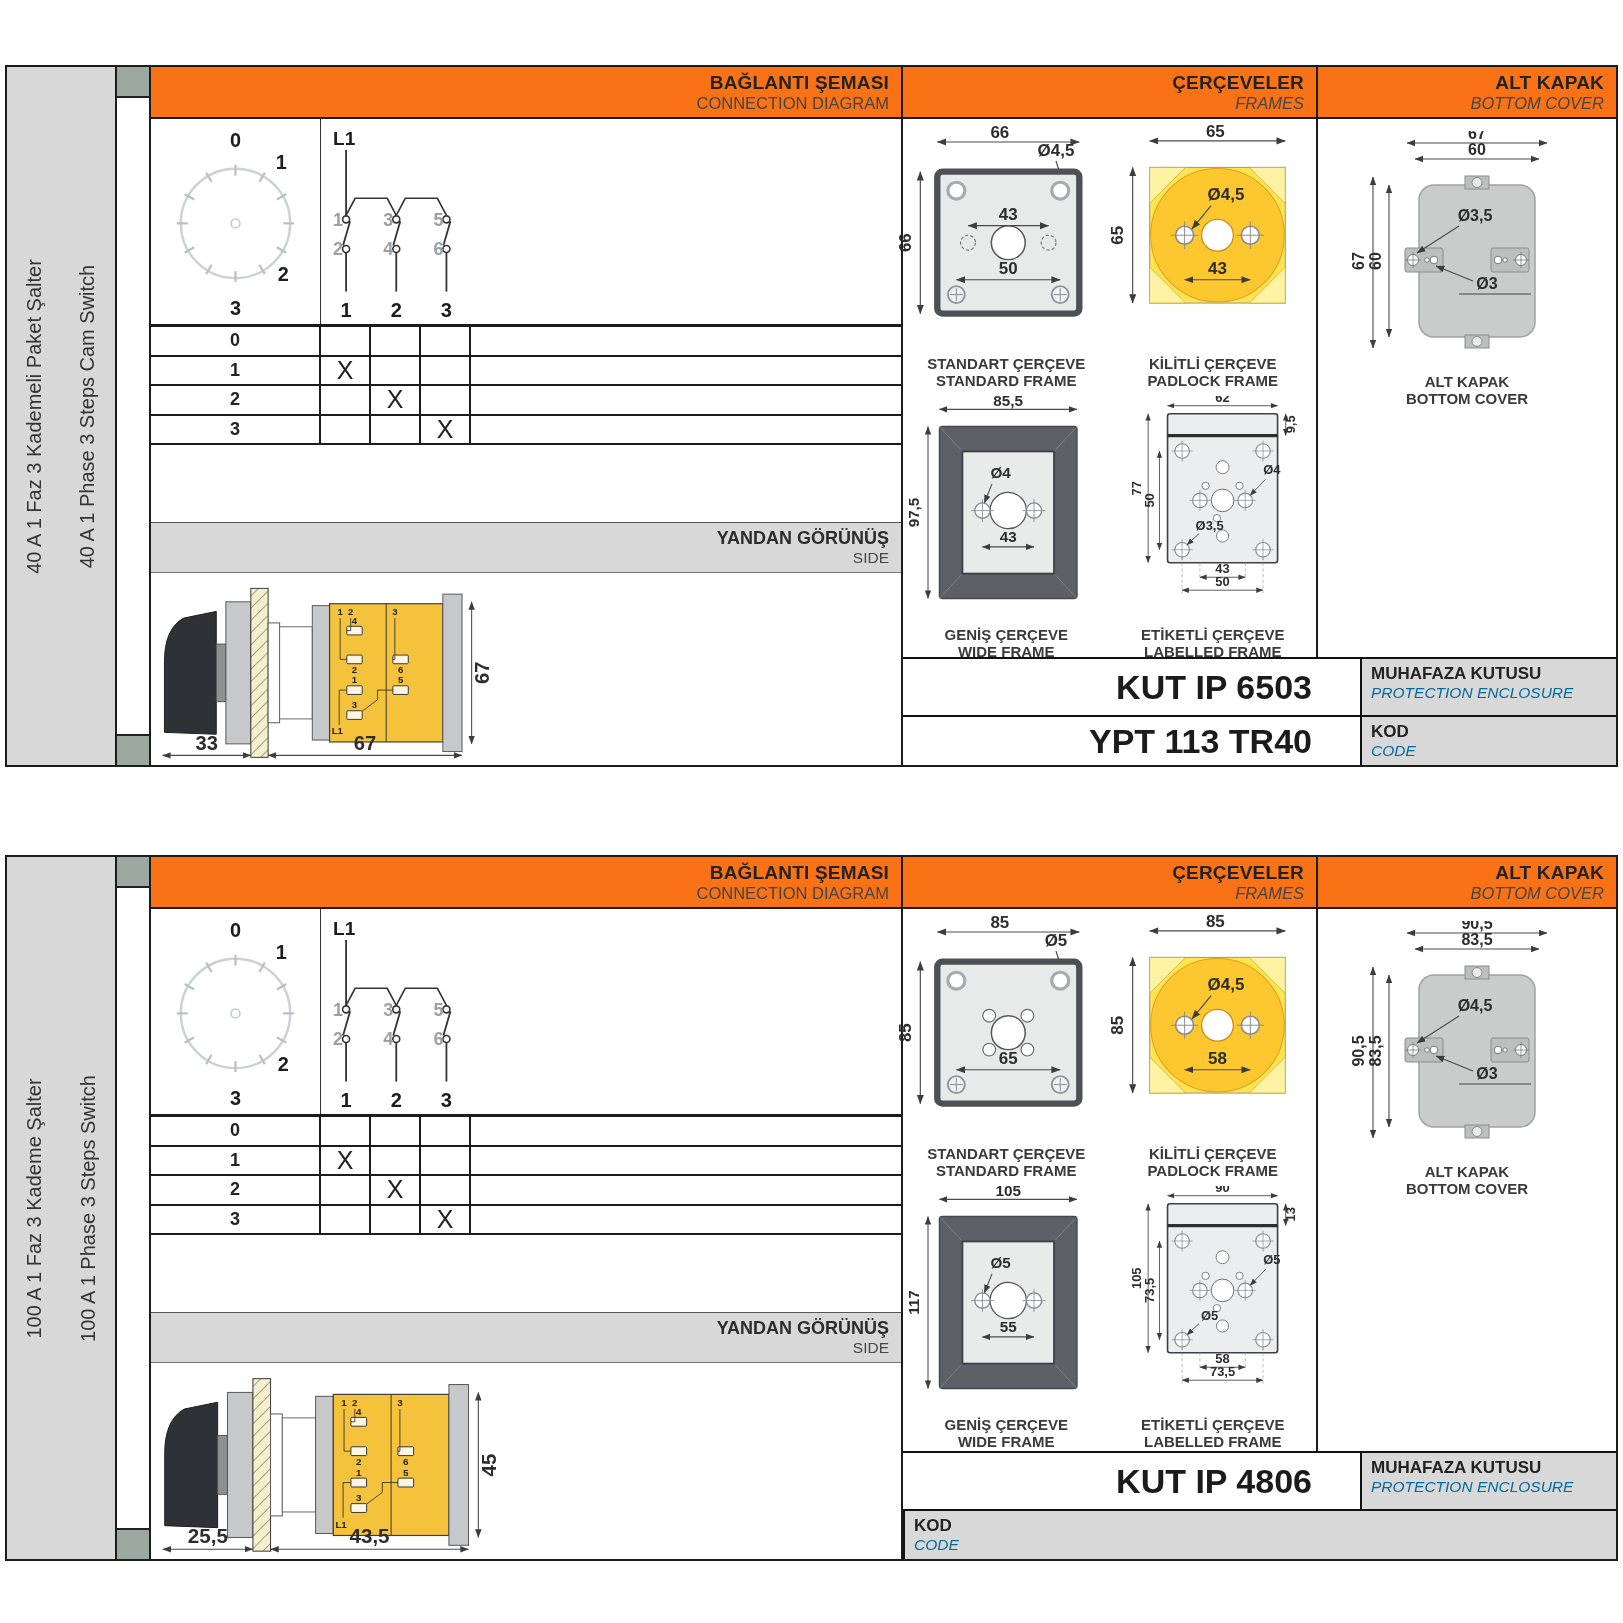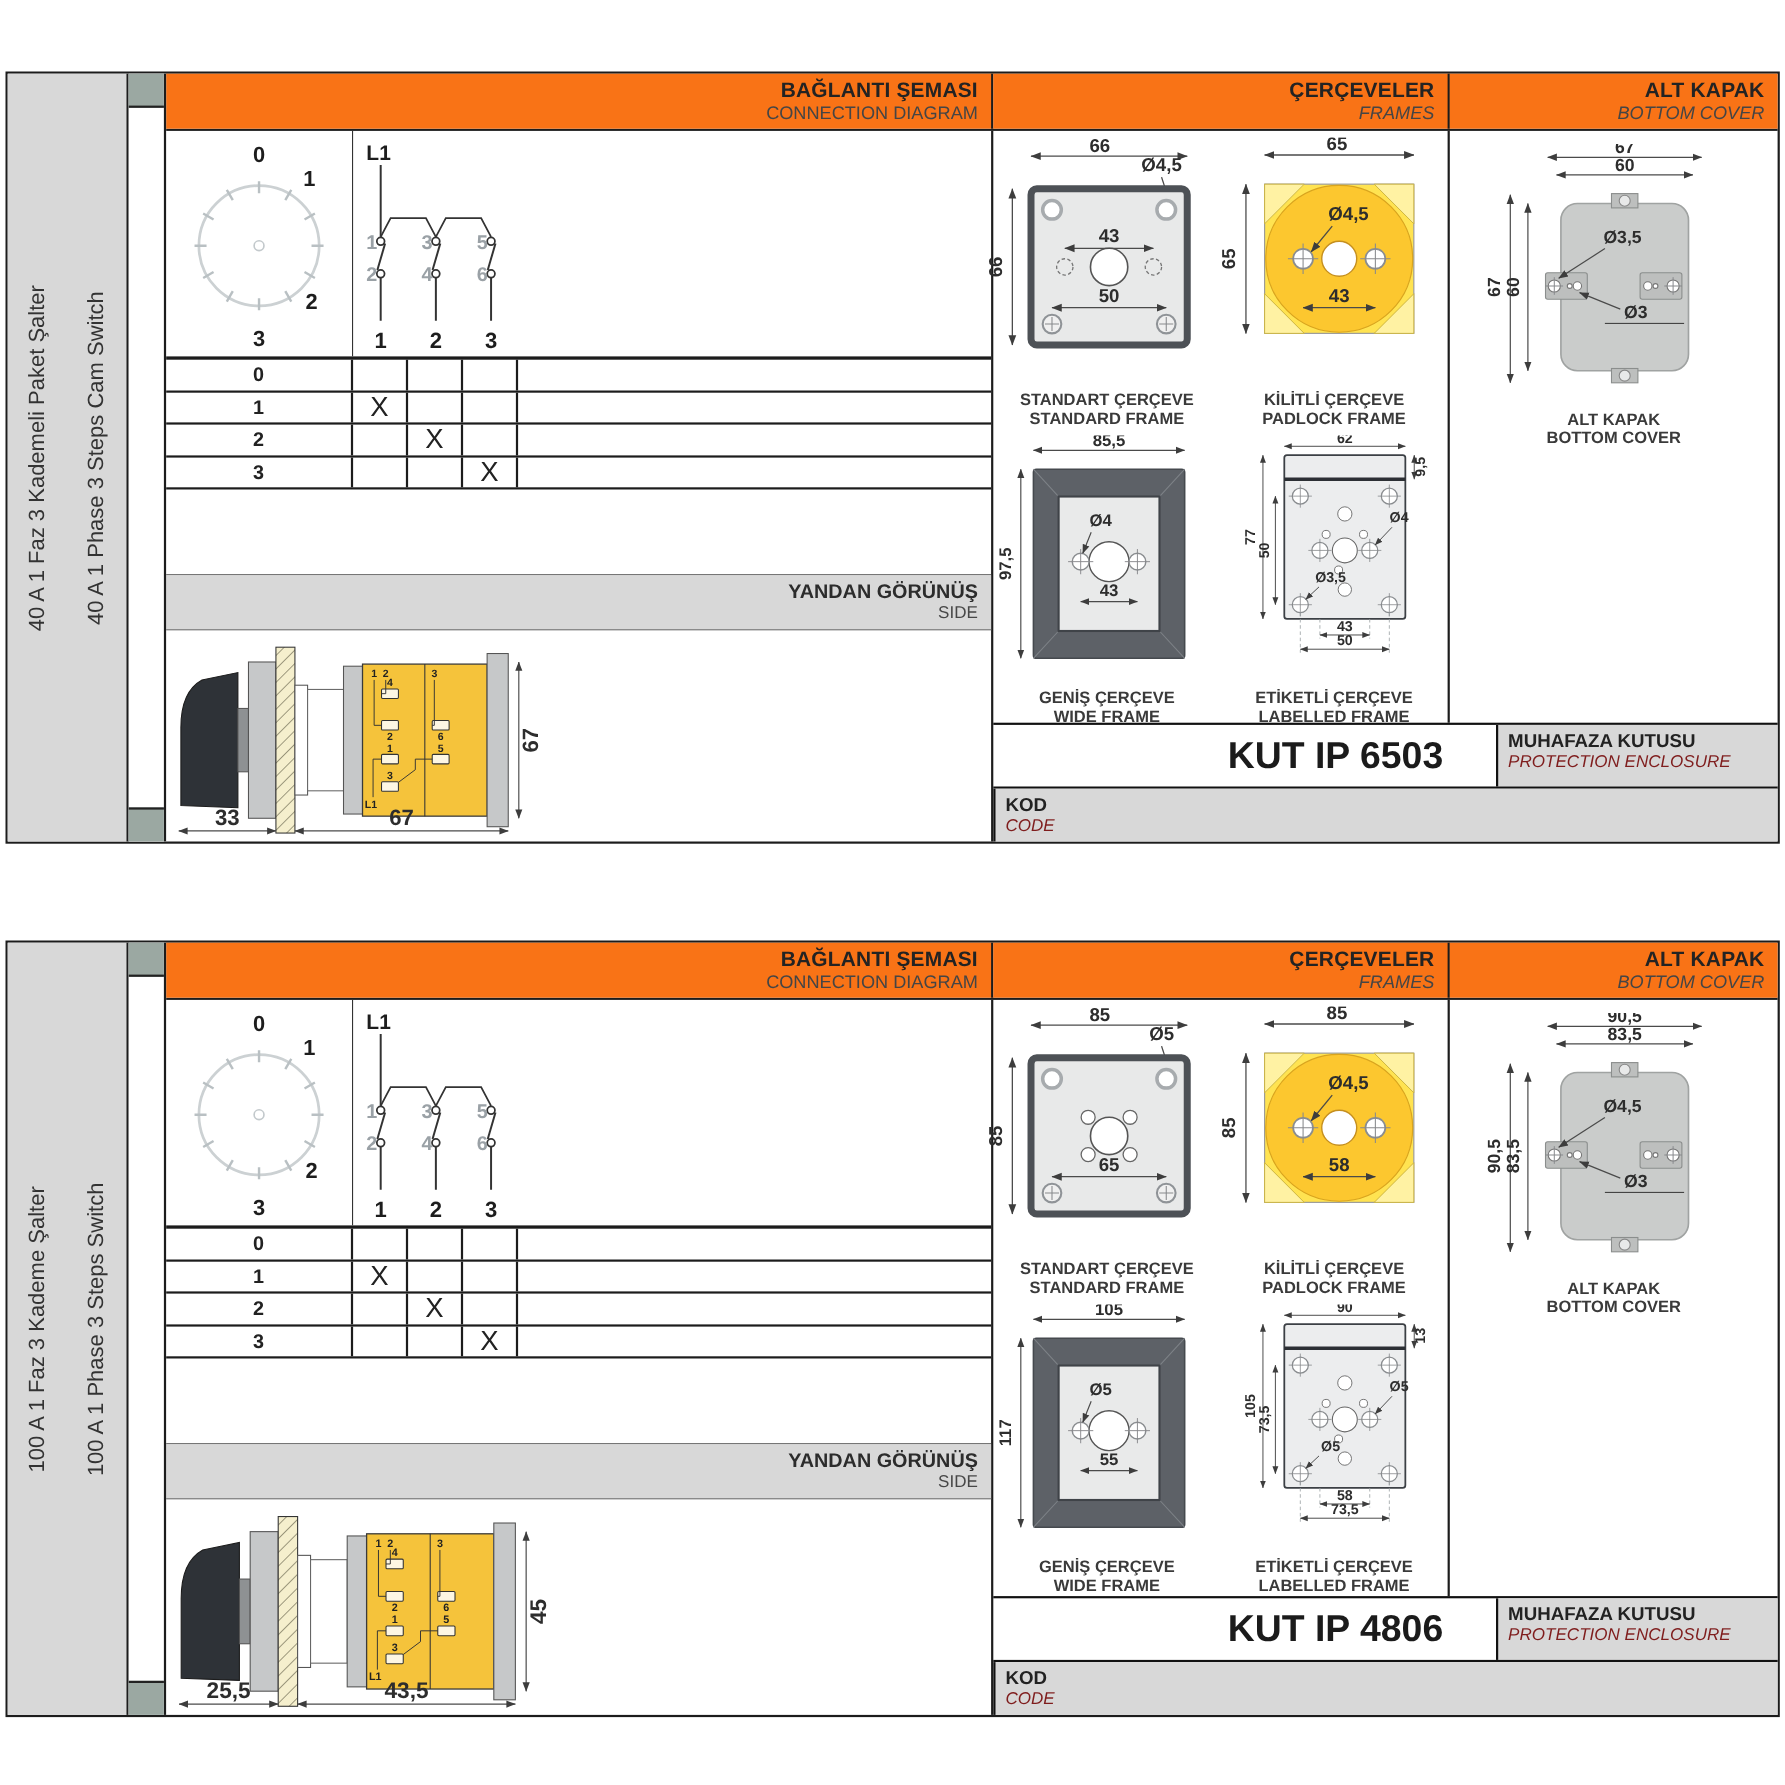--- a/index.html
+++ b/index.html
@@ -51,21 +51,21 @@
   .ccover .fig{width:100%;}
   .ccover .fig svg{height:224px;}
   .figcap{margin-top:18px;text-align:center;line-height:1.15;}
   .captr,.capen{font-weight:700;font-size:15px;color:#3a3a3a;}
   .krow{display:flex;border-top:2.5px solid #111;gap:44px;}
   .krow.kut{height:58px;}
   .krow.ypt{height:50px;}
   .kval{width:413px;display:flex;align-items:center;justify-content:flex-end;font-weight:700;font-size:34px;color:#1b1b1b;padding-right:4px;white-space:nowrap;}
   .klab{flex:1;background:#d8d8d8;border-left:2px solid #111;padding:5px 0 0 9px;line-height:1.2;}
   .ktr{font-weight:700;font-size:17px;color:#222;}
-  .ken{font-style:italic;font-size:15.5px;color:#7f1d1d;}
+  .ken{font-style:italic;font-size:15.5px;color:#0369a1;}
   
   svg text{font-family:"Liberation Sans",sans-serif;}
   .dl{stroke:#4a4a4a;stroke-width:1.1;fill:none;}
   .xt{stroke:#9aa0a3;stroke-width:.9;stroke-dasharray:4 3;fill:none;}
   .dt{fill:#2d2d2d;font-weight:700;font-size:16px;text-anchor:middle;}
   .dtl{font-size:21px;}
   .ln{stroke:#333;fill:none;}
   .ch{stroke:#87898c;stroke-width:.9;fill:none;}
   .gn{fill:#9aa1a6;font-weight:700;font-size:18px;text-anchor:middle;}
   .bk{fill:#1d1d1d;font-weight:700;font-size:20px;text-anchor:middle;}
@@ -480,20 +480,21 @@
           </div>
         </div>
         <div class="krow kut">
           <div class="kval">KUT IP 6503</div>
           <div class="klab">
             <div class="ktr">MUHAFAZA KUTUSU</div>
             <div class="ken">PROTECTION ENCLOSURE</div>
           </div>
         </div>
         <div class="krow ypt">
+          <div class="kval">YPT 113 TR40</div>
           <div class="klab">
             <div class="ktr">KOD</div>
             <div class="ken">CODE</div>
           </div>
         </div>
       </div>
     </div>
   </div>
 </div>
 

